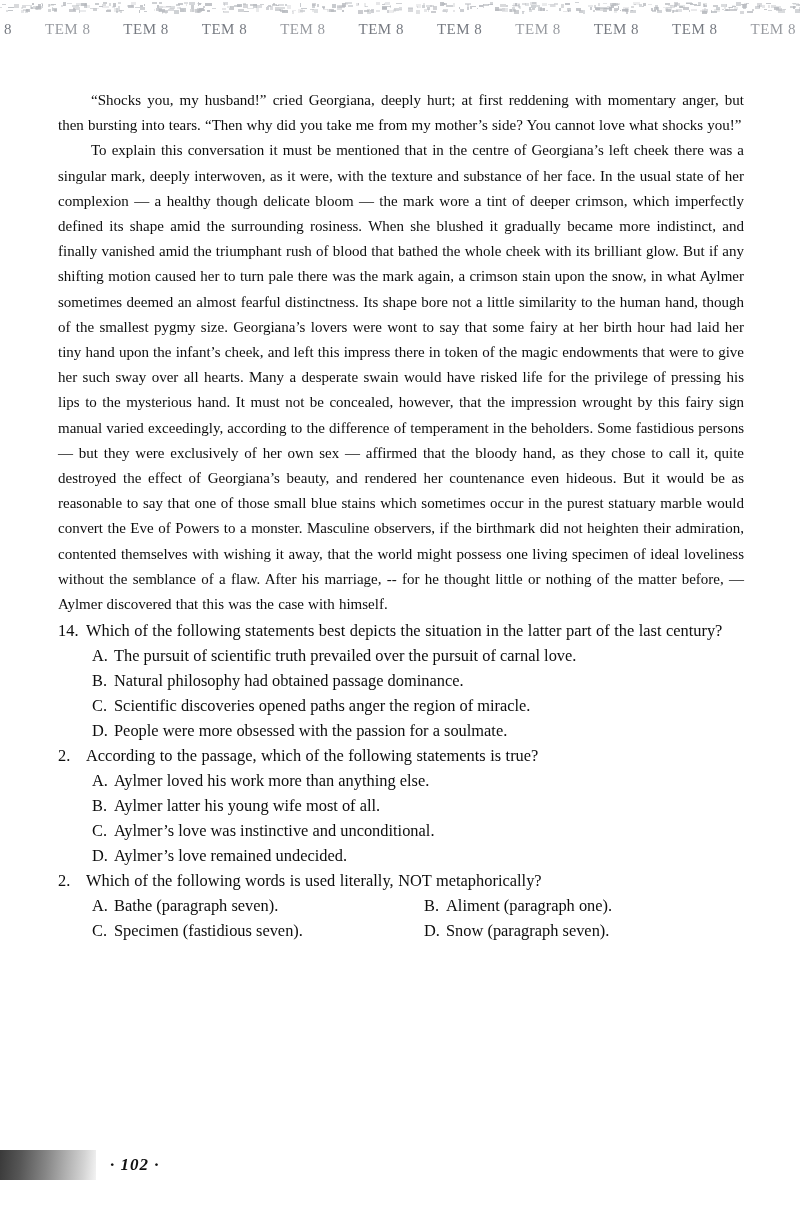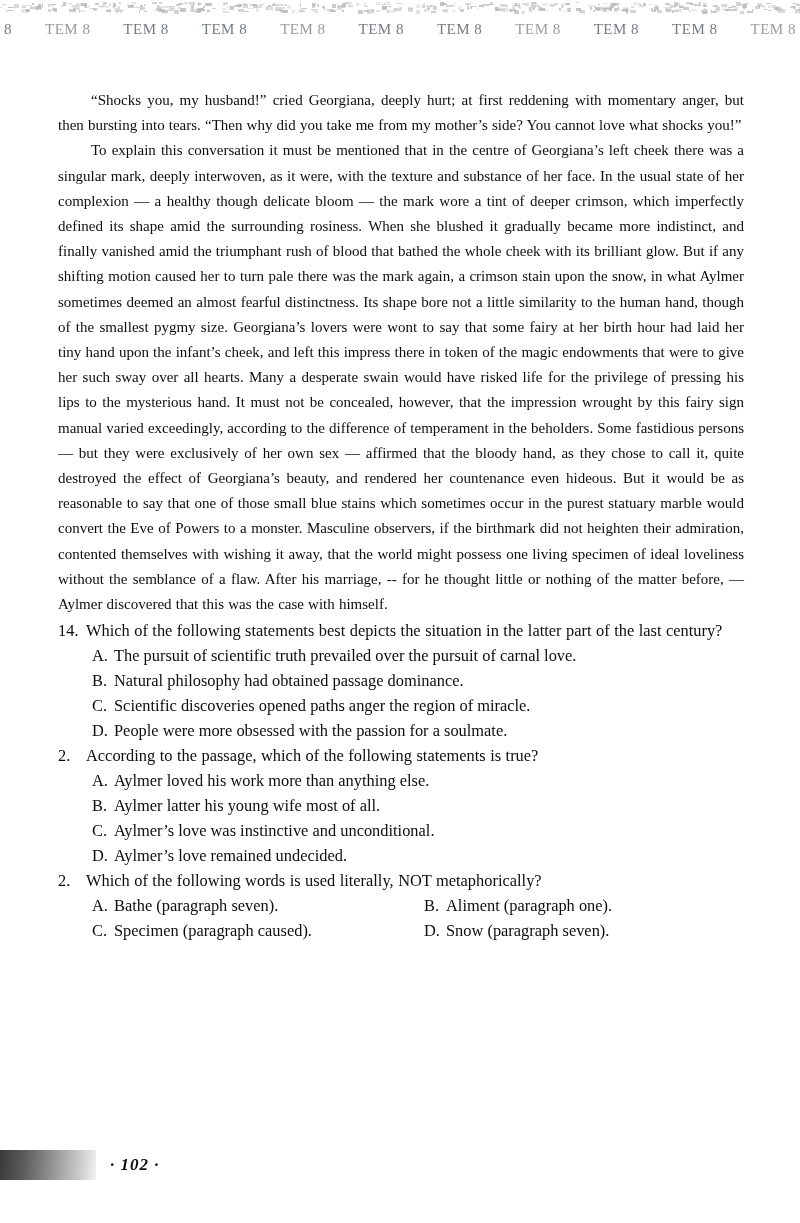--- a/index.html
+++ b/index.html
@@ -673,21 +673,21 @@
           <div class="option">
             <span class="opt-letter">A.</span>
             <span class="opt-text">Bathe (paragraph seven).</span>
           </div>
           <div class="option col-right">
             <span class="opt-letter">B.</span>
             <span class="opt-text">Aliment (paragraph one).</span>
           </div>
           <div class="option">
             <span class="opt-letter">C.</span>
-            <span class="opt-text">Specimen (paragraph caused).</span>
+            <span class="opt-text">Specimen (fastidious seven).</span>
           </div>
           <div class="option col-right">
             <span class="opt-letter">D.</span>
             <span class="opt-text">Snow (paragraph seven).</span>
           </div>
         </div>
       </div>
     </div>
 
 </div>

